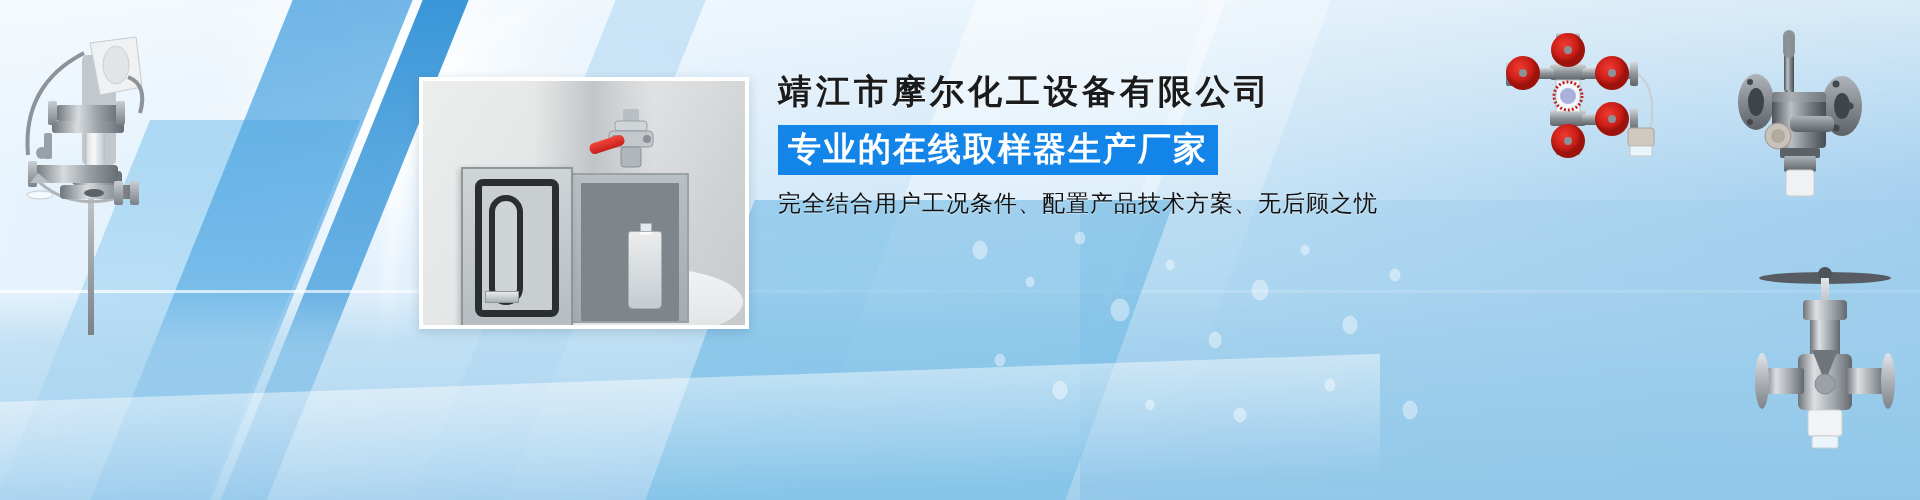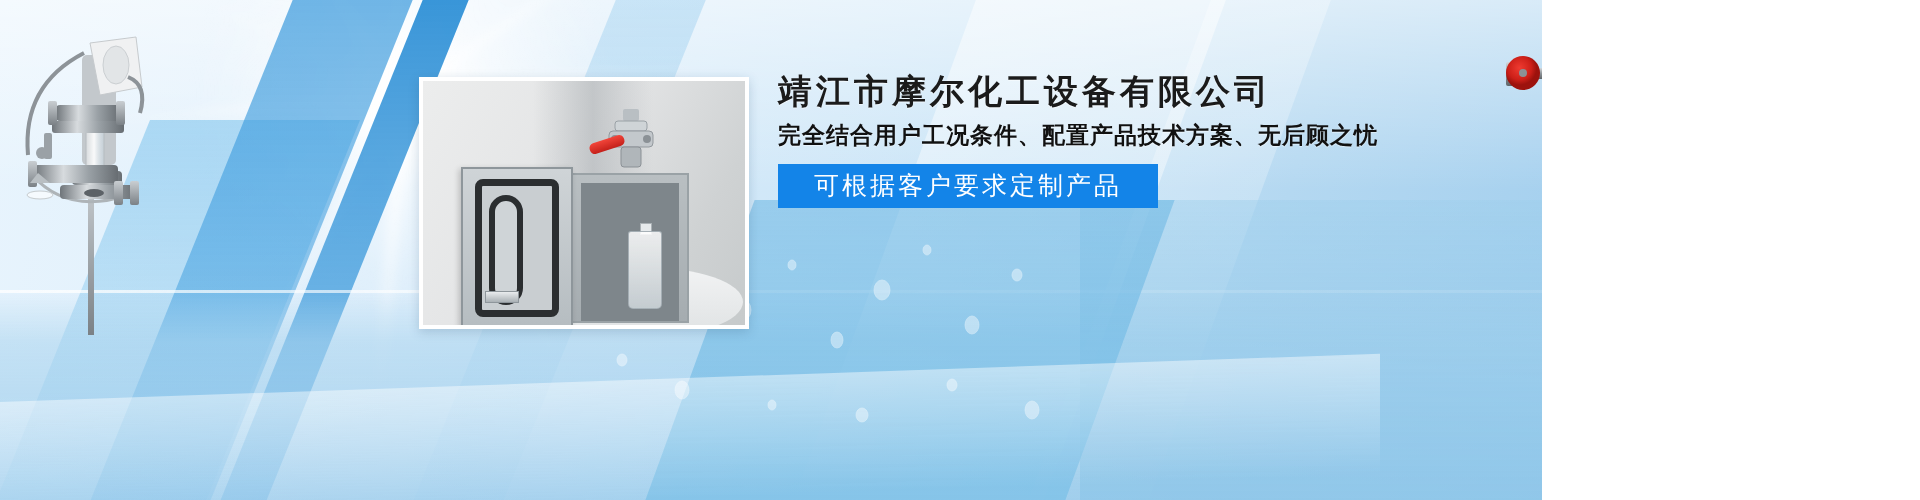--- a/index.html
+++ b/index.html
@@ -1,19 +1,19 @@
 <!DOCTYPE html>
 <html><head>
 <meta charset="utf-8">
 <style>
   html,body{margin:0;padding:0;background:#fff;}
   *{box-sizing:border-box;}
   .banner{
     position:relative;
-    width:1542px;height:500px;
+    width:1920px;height:500px;
     overflow:hidden;
     font-family:"Liberation Sans","DejaVu Sans",sans-serif;
     background:linear-gradient(160deg,#eaf5fd 0%,#dceffb 22%,#cfe7f8 48%,#bfdef4 70%,#a9d2ee 100%);
   }
 
   
   .bg-base{position:absolute;inset:0;
     background:
       linear-gradient(180deg, rgba(255,255,255,.55) 0%, rgba(255,255,255,0) 38%),
       linear-gradient(105deg,#e8f4fd 0%,#ddeefb 30%,#cbe5f7 58%,#b4d8f1 80%,#a3cfee 100%);}
@@ -98,22 +98,22 @@
   .company{
     font-family:"Liberation Serif","DejaVu Serif",serif;
     font-weight:bold;font-size:34px;letter-spacing:4px;color:#1b1b1b;
     line-height:1.2;white-space:nowrap;
     text-shadow:0 1px 1px rgba(255,255,255,.6);}
   .hl-blue{
     display:inline-block;margin-top:12px;background:#1384e8;
     padding:5px 10px 7px 10px;color:#fff;font-weight:bold;
     font-size:33px;letter-spacing:2px;line-height:1.15;white-space:nowrap;}
   .sub-line{
-    margin-top:7px;font-size:23px;color:#111;letter-spacing:1px;
-    white-space:nowrap;font-weight:700;
+    margin-top:13px;font-size:23px;color:#111;letter-spacing:1px;
+    white-space:nowrap;font-weight:400;
     text-shadow:0 1px 1px rgba(255,255,255,.5);}
   .hl-blue2{
     display:inline-block;margin-top:13px;background:#1384e8;
     padding:6px 36px 8px 36px;color:#fff;font-weight:normal;
     font-size:25px;letter-spacing:3px;line-height:1.2;white-space:nowrap;}
   .en-text{
     margin-top:14px;width:600px;font-size:8px;line-height:1.85;
     letter-spacing:.45px;color:#5d6f80;font-weight:bold;
     font-family:"Liberation Serif","DejaVu Serif",serif;
     text-transform:uppercase;}
@@ -364,18 +364,18 @@
     <rect x="106" y="118" width="40" height="26" rx="3" fill="url(#mt4h)"></rect>
     <ellipse cx="22" cy="131" rx="7" ry="28" fill="url(#mt4)"></ellipse>
     <ellipse cx="148" cy="131" rx="7" ry="28" fill="url(#mt4)"></ellipse>
     <circle cx="85" cy="134" r="10" fill="#9ba1a6" stroke="#82888d"></circle>
     <rect x="68" y="160" width="34" height="26" rx="3" fill="#f2f3f4" stroke="#cbd0d3"></rect>
     <rect x="72" y="186" width="26" height="12" rx="2" fill="rgba(255,255,255,.8)" stroke="#cbd0d3"></rect>
   </svg>
 
   <div class="content">
     <div class="company">靖江市摩尔化工设备有限公司</div>
+    <div><span class="hl-blue">专业的在线取样器生产厂家</span></div>
     <div class="sub-line">完全结合用户工况条件、配置产品技术方案、无后顾之忧</div>
-    <div><span class="hl-blue2">可根据客户要求定制产品</span></div>
   </div>
 
 
 </div>
 
 </body></html>

